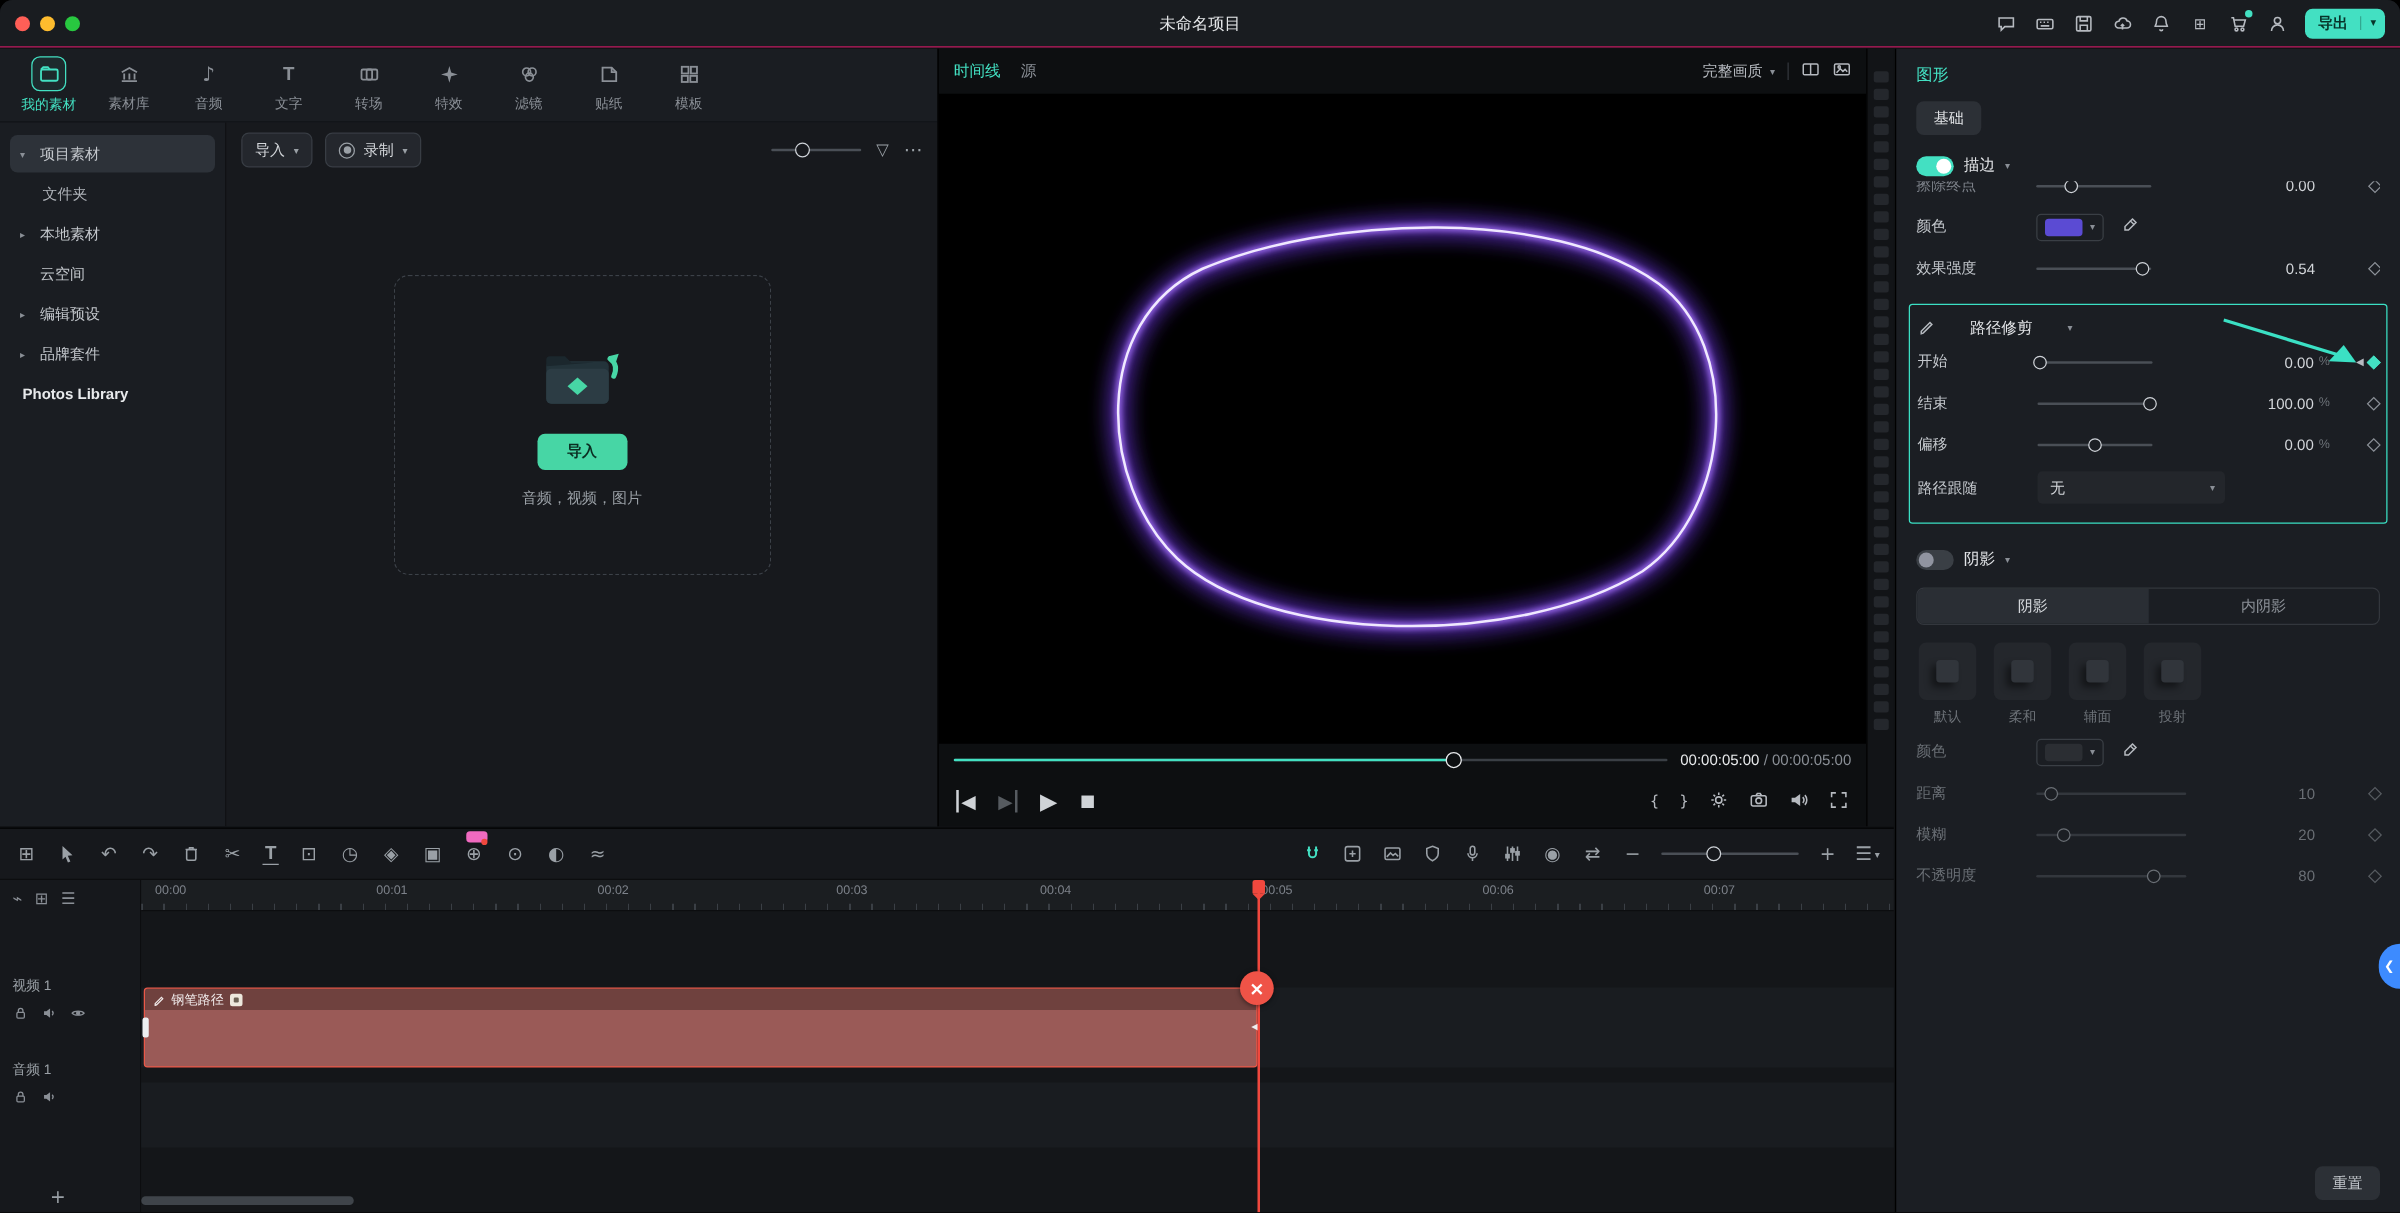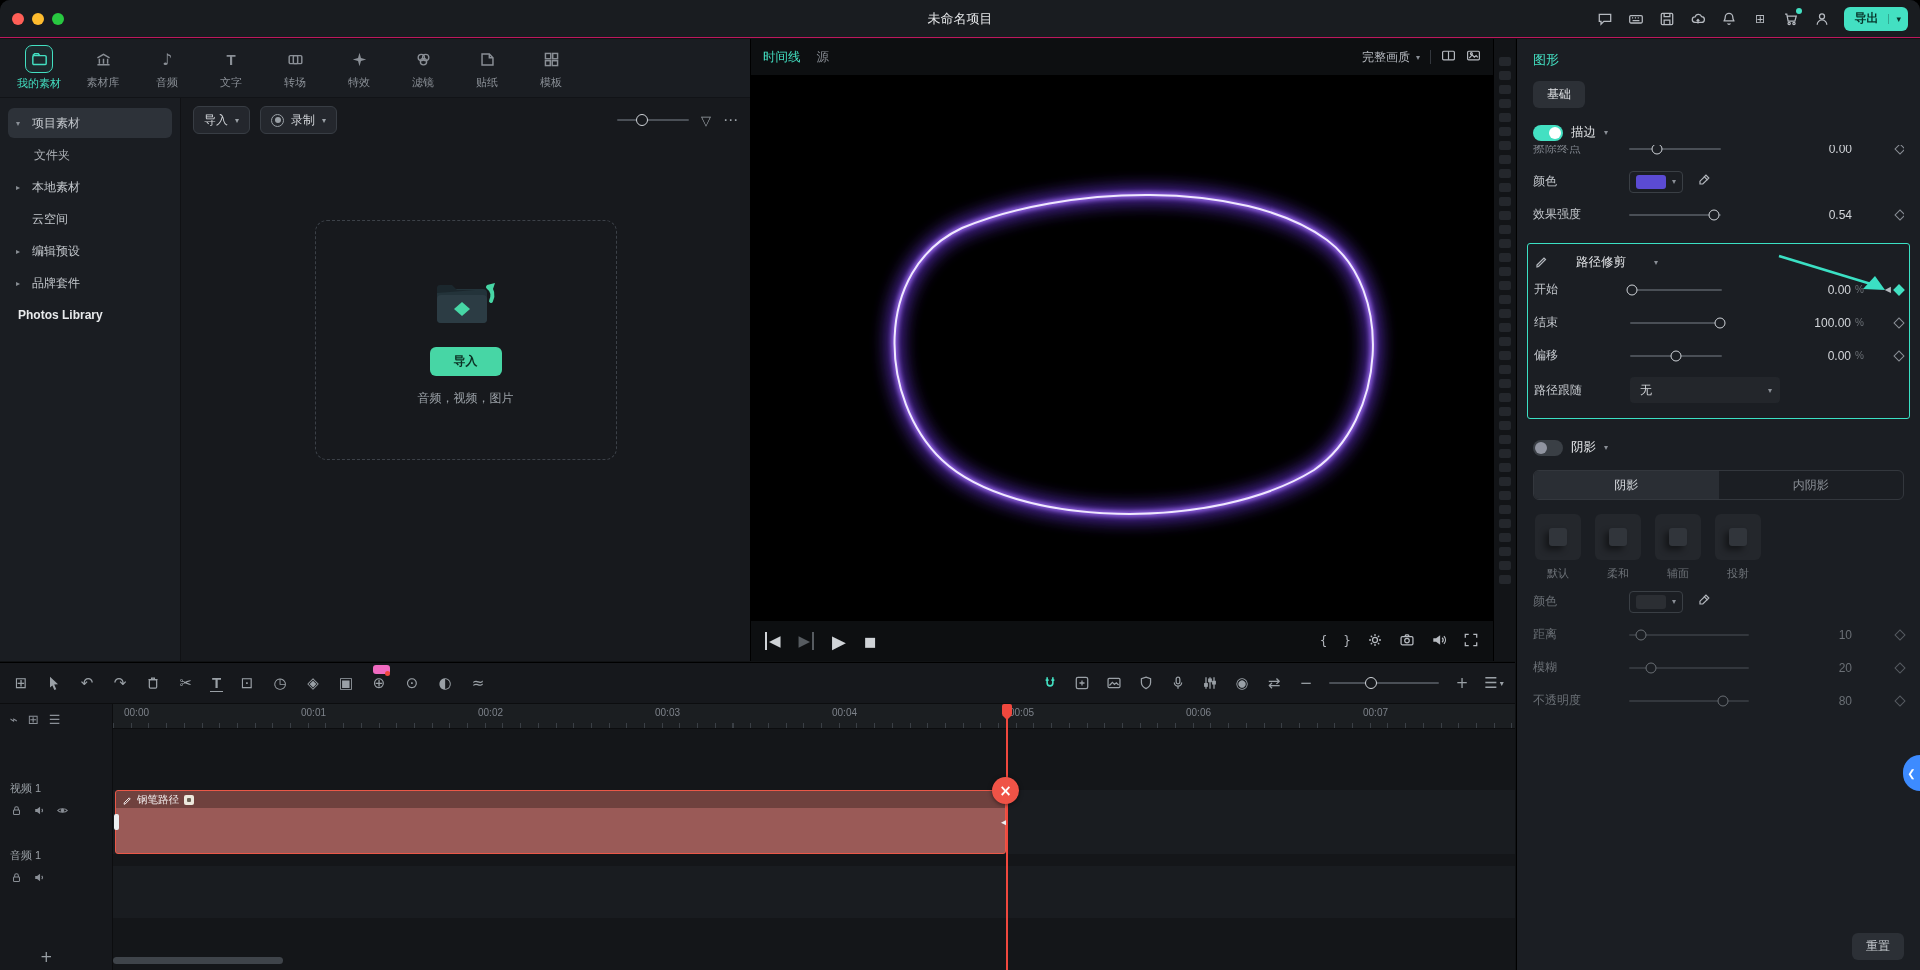--- a/index.html
+++ b/index.html
@@ -441,20 +441,31 @@
               <filter id="glowSm" x="-40%" y="-40%" width="180%" height="180%">
                   <feGaussianBlur stdDeviation="2.5"></feGaussianBlur>
                 </filter>
             </defs>
             <g>
               <path d="M 190 100 C 290 58, 470 50, 555 112 C 622 162, 614 292, 542 342 C 442 404, 242 400, 170 332 C 107 272, 100 142, 190 100 Z" fill="none" stroke="#7a3dff" stroke-width="11" filter="url(#glowBig)" opacity="0.95"></path>
               <path d="M 190 100 C 290 58, 470 50, 555 112 C 622 162, 614 292, 542 342 C 442 404, 242 400, 170 332 C 107 272, 100 142, 190 100 Z" fill="none" stroke="#a875ff" stroke-width="5" filter="url(#glowSm)"></path>
               <path d="M 190 100 C 290 58, 470 50, 555 112 C 622 162, 614 292, 542 342 C 442 404, 242 400, 170 332 C 107 272, 100 142, 190 100 Z" fill="none" stroke="#f0e9ff" stroke-width="2"></path>
             </g>
           </svg>
+        </div>
+        <div class="seek-row">
+          <span class="seekbar">
+            <span class="seek-fill"></span>
+            <span class="seek-knob"></span>
+          </span>
+          <span class="time-txt">
+            <span class="cur">00:00:05:00</span>
+            <span class="sep"> </span><span class="sep">/</span>
+            <span class="tot"> <span>00:00:05:00</span></span>
+          </span>
         </div>
         <div class="transport">
           <span class="tr-ic prevframe glyph">◀</span>
           <span class="tr-ic nextframe dim glyph">▶</span>
           <span class="tr-ic big glyph">▶</span>
           <span class="tr-ic glyph" style="font-size:13px;">■</span>
           <span class="tr-right">
             <span class="glyph">{</span>
             <span class="glyph">}</span>
             <span>
@@ -643,21 +654,21 @@
             </div>
           </div>
           <span class="add-track glyph">+</span>
         </div>
 
         <div class="tl-area">
           <div class="ruler">
             <span class="rlab" style="left:8px">00:00</span>
             <span class="rlab" style="left:185px">00:01</span>
             <span class="rlab" style="left:362px">00:02</span>
-            <span class="rlab" style="left:539px">00:03</span>
+            <span class="rlab" style="left:553px">00:03</span>
             <span class="rlab" style="left:716px">00:04</span>
             <span class="rlab" style="left:893px">00:05</span>
             <span class="rlab" style="left:1070px">00:06</span>
             <span class="rlab" style="left:1247px">00:07</span>
           </div>
           <div class="lane video"></div>
           <div class="lane audio"></div>
 
           <div class="clip">
             <div class="clip-strip">

